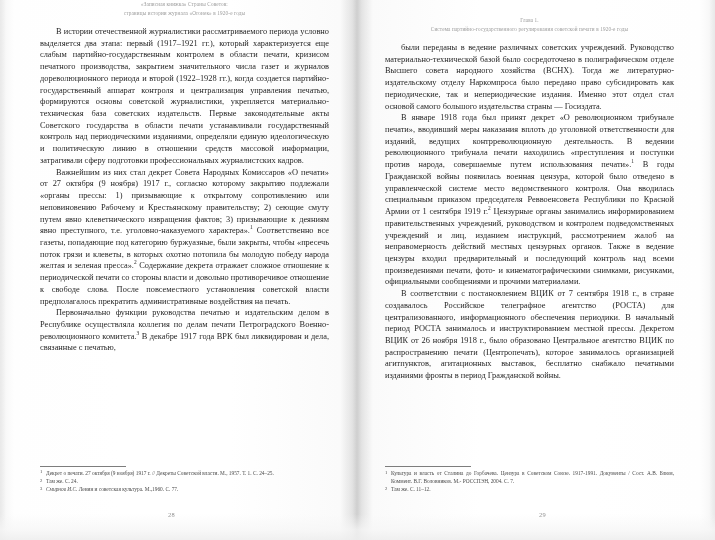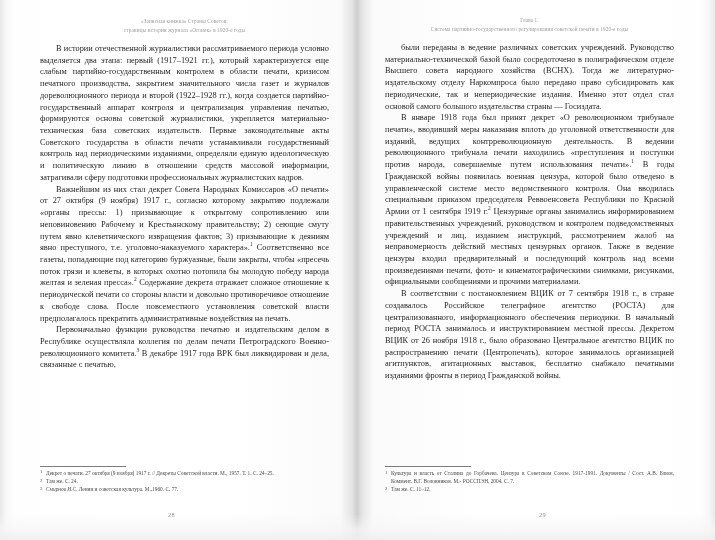--- a/index.html
+++ b/index.html
@@ -52,21 +52,21 @@
     background: linear-gradient(to bottom, rgba(255,255,255,0) 0%, rgba(246,246,246,0.75) 60%, rgba(238,238,238,0.9) 100%);
     pointer-events: none;
   }
 
   .page {
     position: relative;
     width: 357px;
     height: 540px;
     box-sizing: border-box;
   }
-  .page-left  { padding: 17px 28px 0 40px; }
+  .page-left  { padding: 0 28px 0 40px; }
   .page-right { padding: 16px 40px 0 28px; }
 
   .running-head {
     text-align: center;
     font-size: 5.1px;
     line-height: 9px;
     color: #9a9a9a;
     letter-spacing: 0.15px;
     margin: 0 0 0 0;
     height: 20px;

